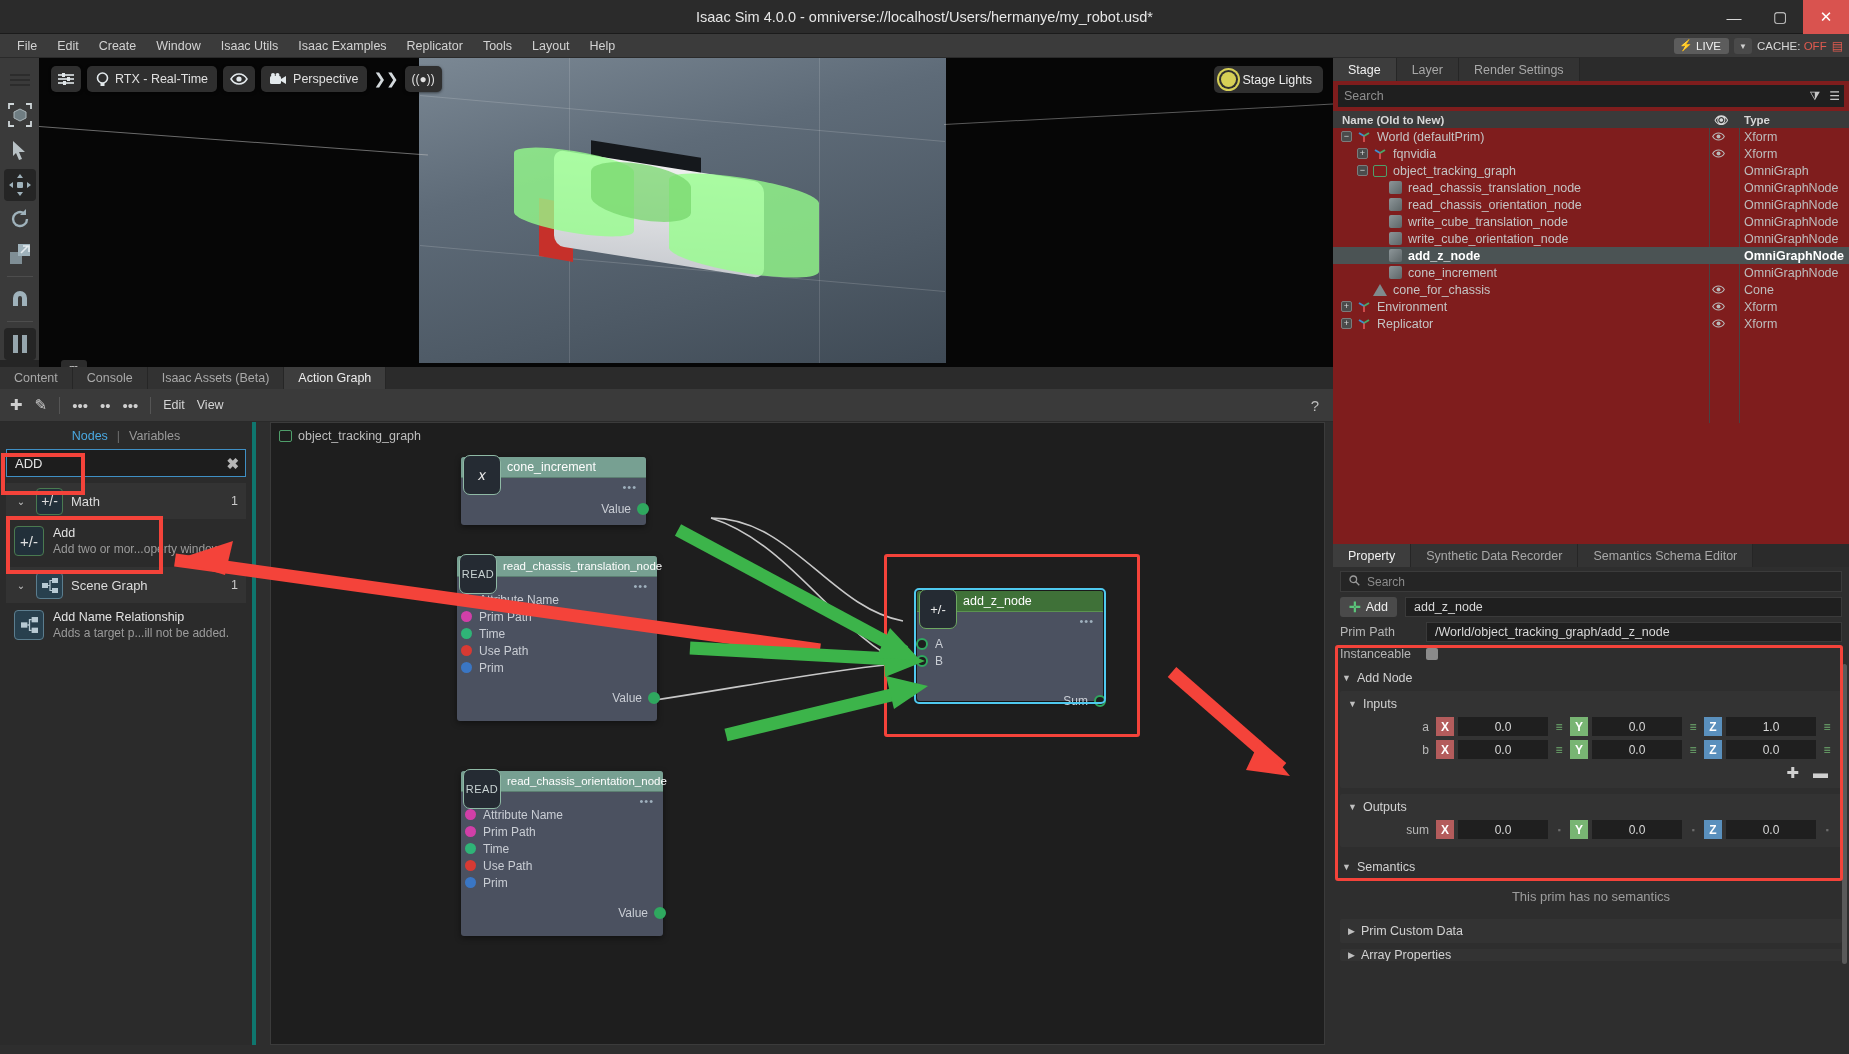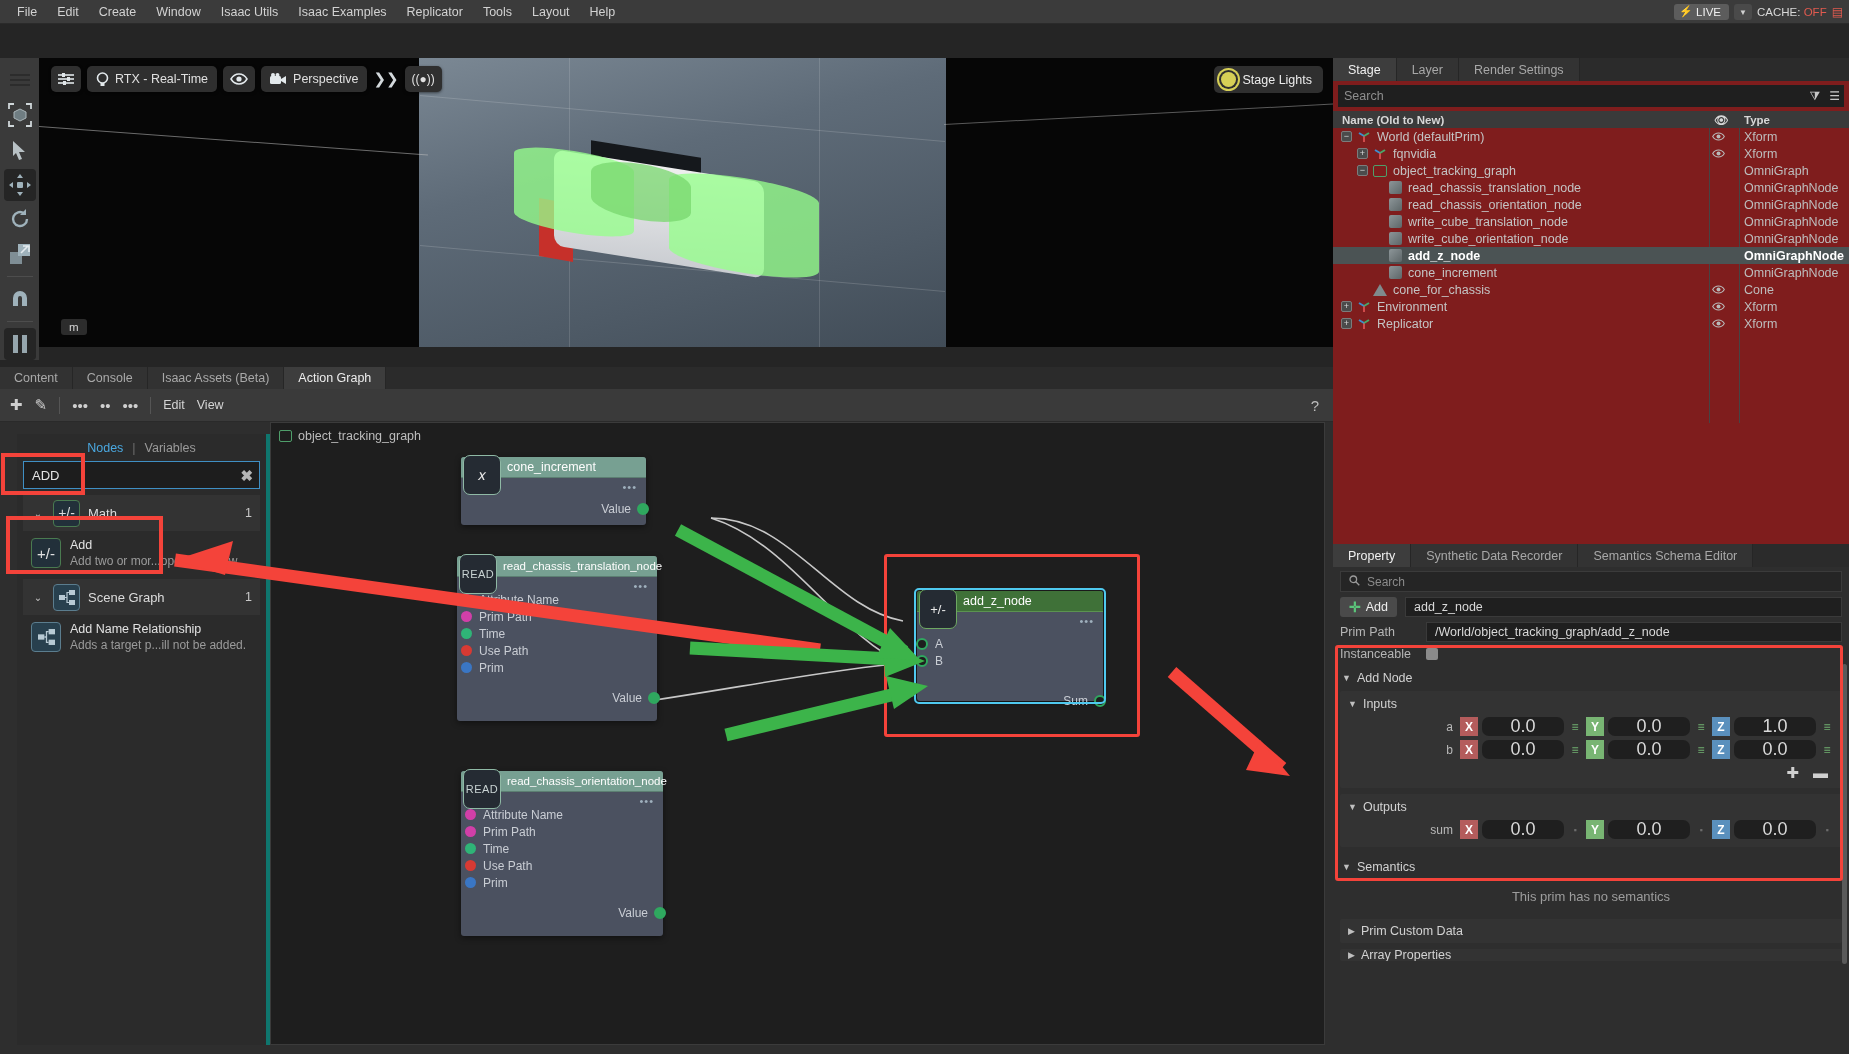--- a/index.html
+++ b/index.html
@@ -50,21 +50,21 @@
     background: #3a3a3a; display: flex; flex-direction: column;
     align-items: center; padding-top: 6px; gap: 3px;
   }
   .ltbtn { width: 32px; height: 32px; border-radius: 4px; display: flex;
            align-items: center; justify-content: center; color: #b9c2c6; }
   .ltbtn.active { background: #252525; }
   .ltsep { width: 26px; height: 1px; background: #4d4d4d; margin: 3px 0; }
 
   
   .viewport {
-    position: absolute; left: 39px; top: 58px; width: 1294px; height: 289px;
+    position: absolute; left: 39px; top: 58px; width: 1294px; height: 330px;
     background: #060606; overflow: hidden;
   }
   .vp-photo { position: absolute; left: 380px; top: 0; width: 527px; height: 305px;
               background: linear-gradient(165deg,#7b8894 0%, #5e6b78 35%, #4e5a66 70%, #3f4a55 100%); }
   .vp-floorline { position: absolute; background: rgba(255,255,255,0.16); height: 1px; }
   .robot { position: absolute; left: 500px; top: 98px; width: 280px; height: 140px; }
   .cyl-green { position: absolute; border-radius: 50%/14%; background: rgba(150,255,140,0.78); }
   .cube-dark { position: absolute; background: #15181c; }
   .cube-red { position: absolute; background: #c6302a; }
   .vp-body { position: absolute; left: 545px; top: 118px; width: 200px; height: 92px;
@@ -101,22 +101,22 @@
   
   .agpanel { position: absolute; left: 0; top: 389px; width: 1333px; height: 665px;
              background: #2e2e2e; }
   .agtoolbar { height: 33px; background: #3a3a3a; display: flex; align-items: center;
                gap: 12px; padding-left: 10px; position: relative; border-bottom: 1px solid #2a2a2a; }
   .agt-icon { color: #cfcfcf; font-size: 15px; display: flex; align-items: center; }
   .agt-sep { width: 1px; height: 17px; background: #555; }
   .agt-txt { font-size: 12.5px; color: #d5d5d5; }
   .agt-help { position: absolute; right: 14px; color: #bdbdbd; font-size: 15px; }
 
-  .agleft { position: absolute; left: 17px; top: 33px; width: 256px; bottom: 9px;
-            background: #2b2b2b; border-right: 7px solid #0f766e; margin-top: 12px; }
+  .agleft { position: absolute; left: 0; top: 33px; width: 256px; bottom: 9px;
+            background: #2b2b2b; border-right: 4px solid #0f766e; }
   .nvtabs { display: flex; justify-content: center; gap: 9px; padding: 7px 0 6px;
             font-size: 12.5px; }
   .nvtab { color: #9a9a9a; }
   .nvtab.active { color: #4aa8e0; }
   .nvdiv { color: #6d6d6d; }
   .searchrow { margin: 0 6px; position: relative; }
   .searchbox { width: 100%; height: 28px; background: #1d1d1d; border: 1px solid #3f8fc4;
                color: #e4e4e4; font-size: 13px; padding: 0 30px 0 8px;
                font-family: "Liberation Sans", sans-serif; }
   .searchclear { position: absolute; right: 7px; top: 6px; color: #b5b5b5; font-size: 15px; font-weight: bold; }
@@ -231,41 +231,49 @@
   .tri { font-size: 9px; color: #bfbfbf; }
   .subsect { background: #333; margin-top: 3px; border-radius: 2px; padding: 4px 0 6px; }
   .subttl { display: flex; align-items: center; gap: 6px; font-size: 12.5px;
             color: #d2d2d2; padding: 2px 8px 4px; }
   .vecrow { display: flex; align-items: center; justify-content: flex-end;
             gap: 4px; padding: 2px 8px; }
   .veclbl { font-size: 12px; color: #b9b9b9; margin-right: 3px; }
   .axis { width: 18px; height: 19px; display: flex; align-items: center;
           justify-content: center; font-size: 12px; color: #fff; font-weight: bold; }
   .ax-x { background: #b45c5c; } .ax-y { background: #78b573; } .ax-z { background: #5a90bd; }
-  .numf { width: 82px; height: 19px; background: #1f1f1f; display: flex;
-          align-items: center; justify-content: center; font-size: 18px; color: #d9d9d9; border-radius: 7px; }
+  .numf { width: 90px; height: 19px; background: #1f1f1f; display: flex;
+          align-items: center; justify-content: center; font-size: 12px; color: #d9d9d9; }
   .eqico { width: 14px; color: #6fae6f; font-size: 12px; text-align: center; }
   .eqico.dim { color: #6c6c6c; font-size: 9px; }
   .pmrow { display: flex; justify-content: flex-end; gap: 14px; padding: 3px 14px 0;
            color: #d0d0d0; font-size: 15px; }
   .nosem { text-align: center; font-size: 13px; color: #9d9d9d; padding: 12px 0 10px; }
   .collapsed { background: #333; margin: 5px 7px 0; border-radius: 2px;
                padding: 5px 8px; display: flex; align-items: center; gap: 6px;
                font-size: 12.5px; color: #d2d2d2; }
   .pscroll { position: absolute; right: 2px; top: 120px; width: 5px; height: 300px;
              background: #5a5a5a; border-radius: 3px; }
 
   
   .ann { position: absolute; pointer-events: none; }
 </style>
 </head>
 <body>
 
 <div class="app">
 
+  <div class="titlebar">
+    <div class="title">Isaac Sim 4.0.0 - omniverse://localhost/Users/hermanye/my_robot.usd*</div>
+    <div class="winbtns">
+      <div class="winbtn">—</div>
+      <div class="winbtn">▢</div>
+      <div class="winbtn close">✕</div>
+    </div>
+  </div>
 
   <div class="menubar">
     <div class="menuitem">File</div>
     <div class="menuitem">Edit</div>
     <div class="menuitem">Create</div>
     <div class="menuitem">Window</div>
     <div class="menuitem">Isaac Utils</div>
     <div class="menuitem">Isaac Examples</div>
     <div class="menuitem">Replicator</div>
     <div class="menuitem">Tools</div>

